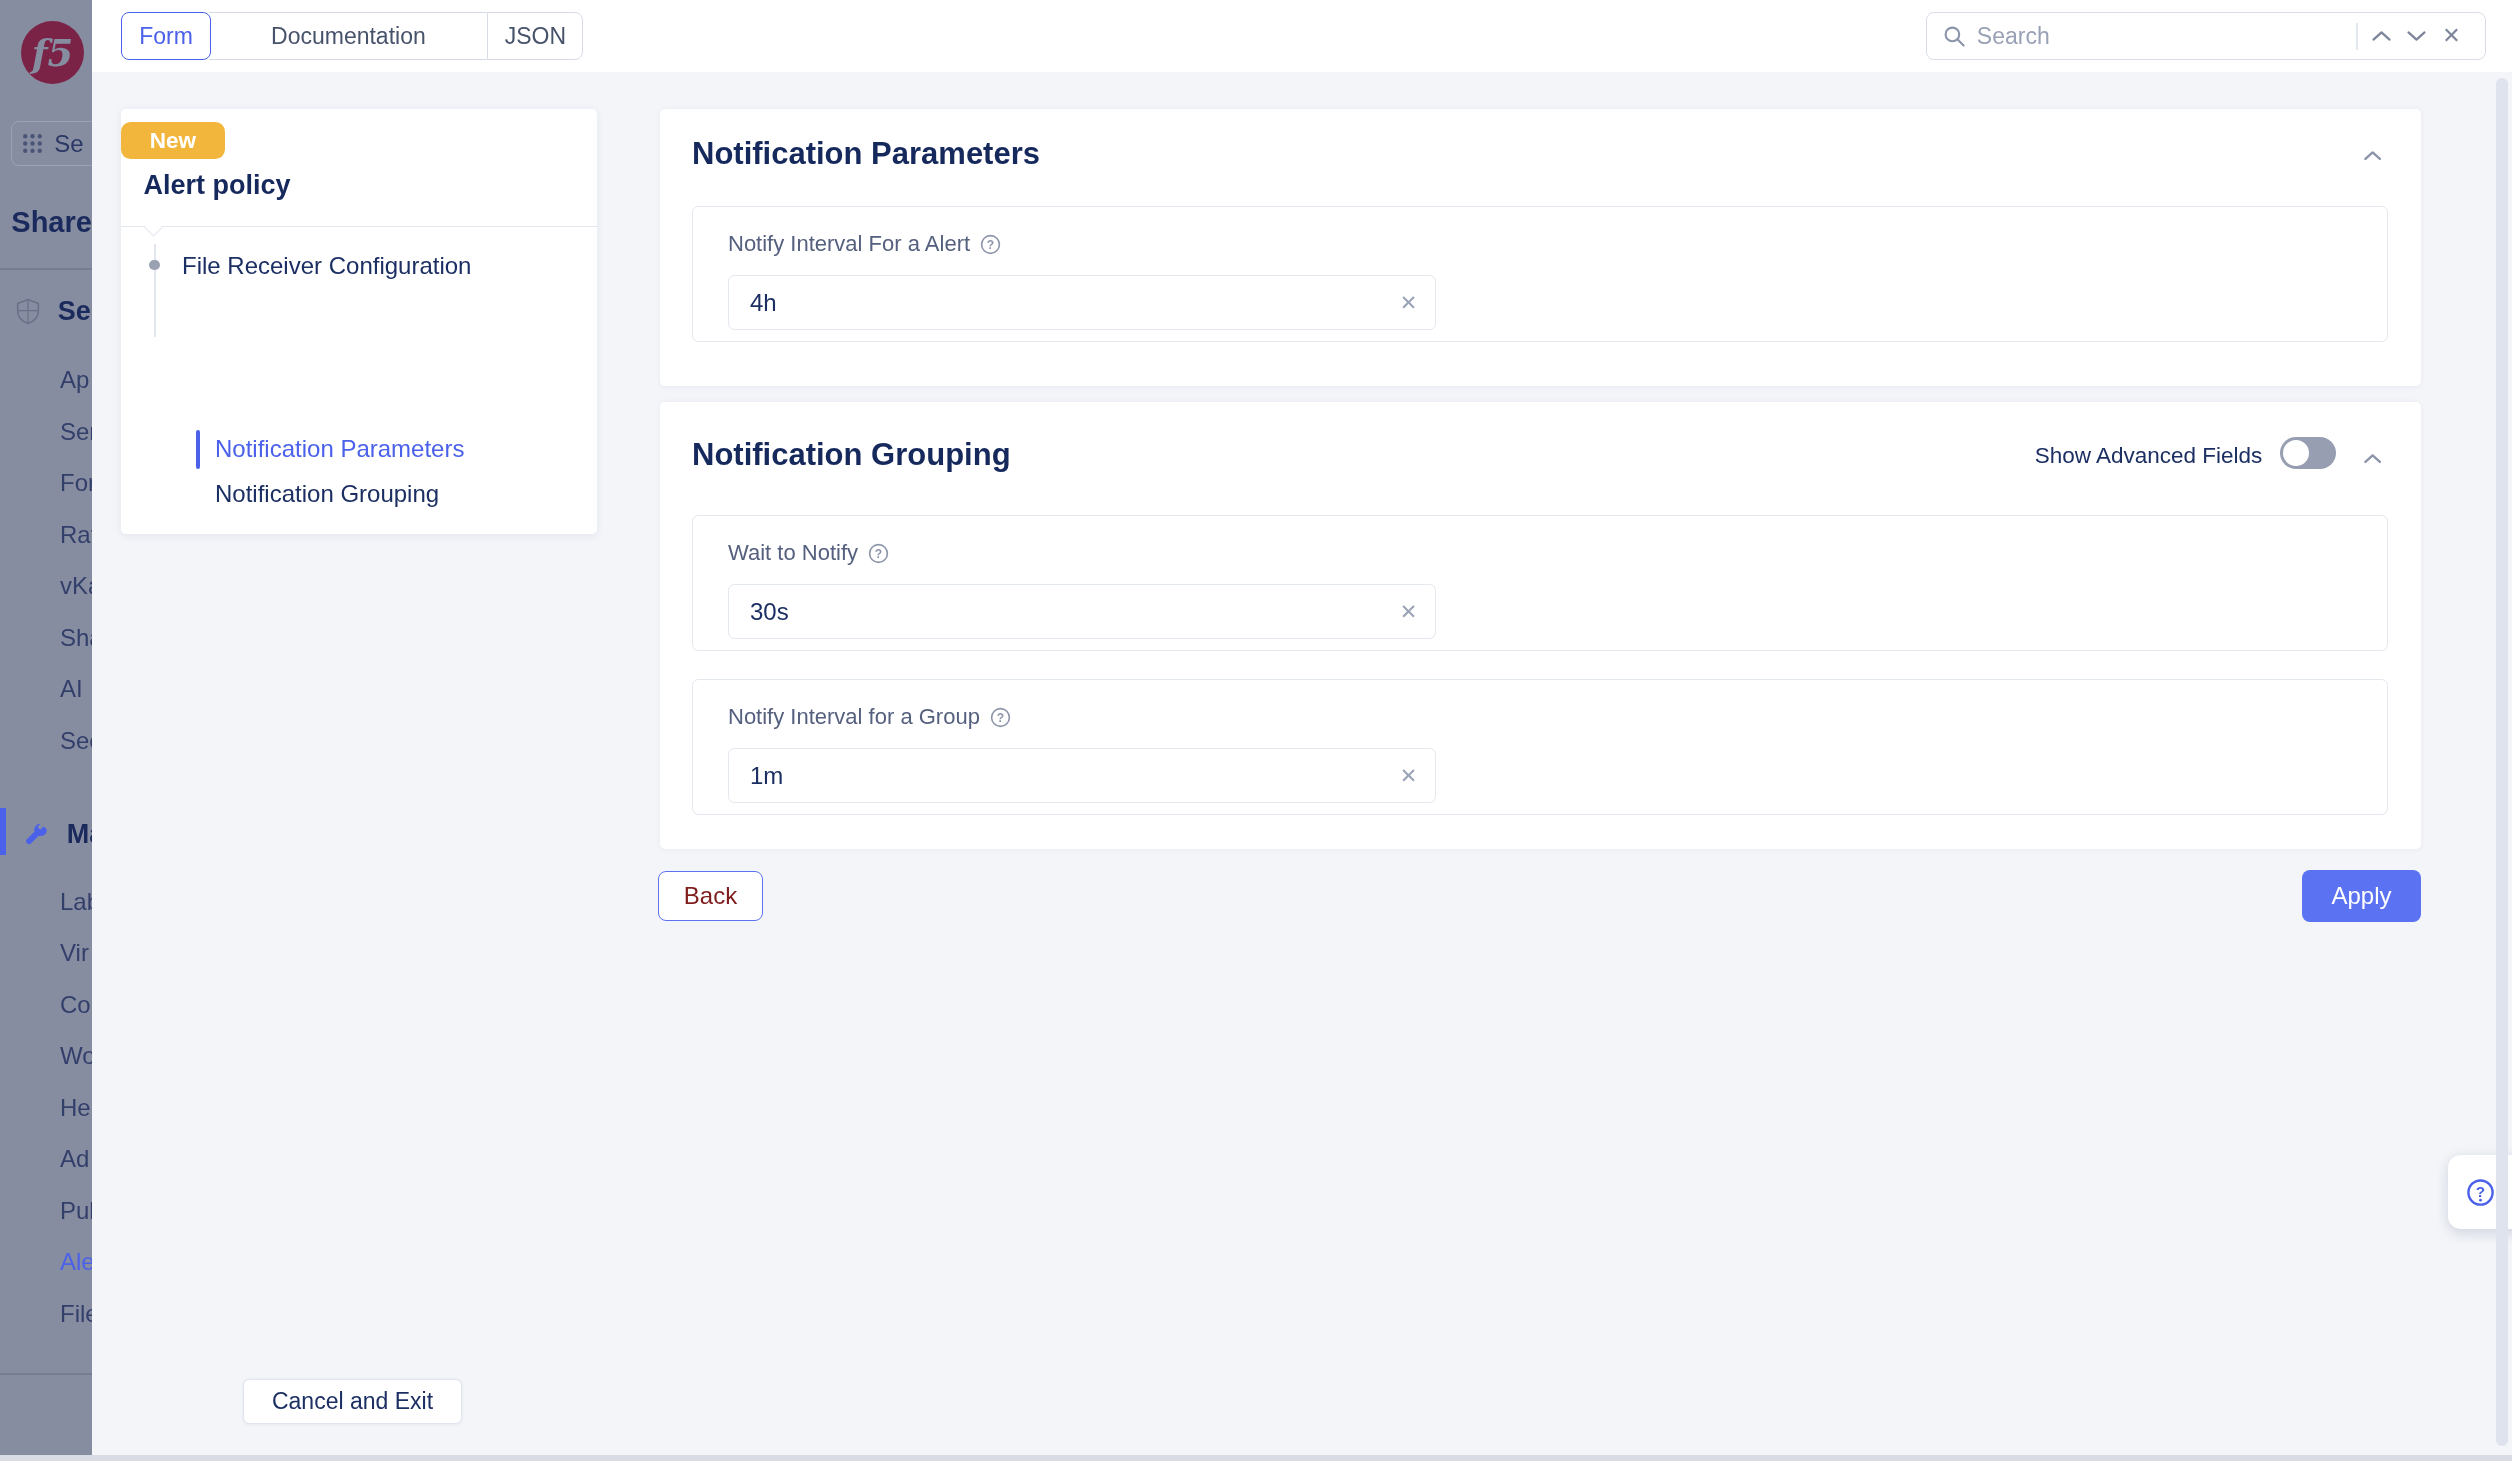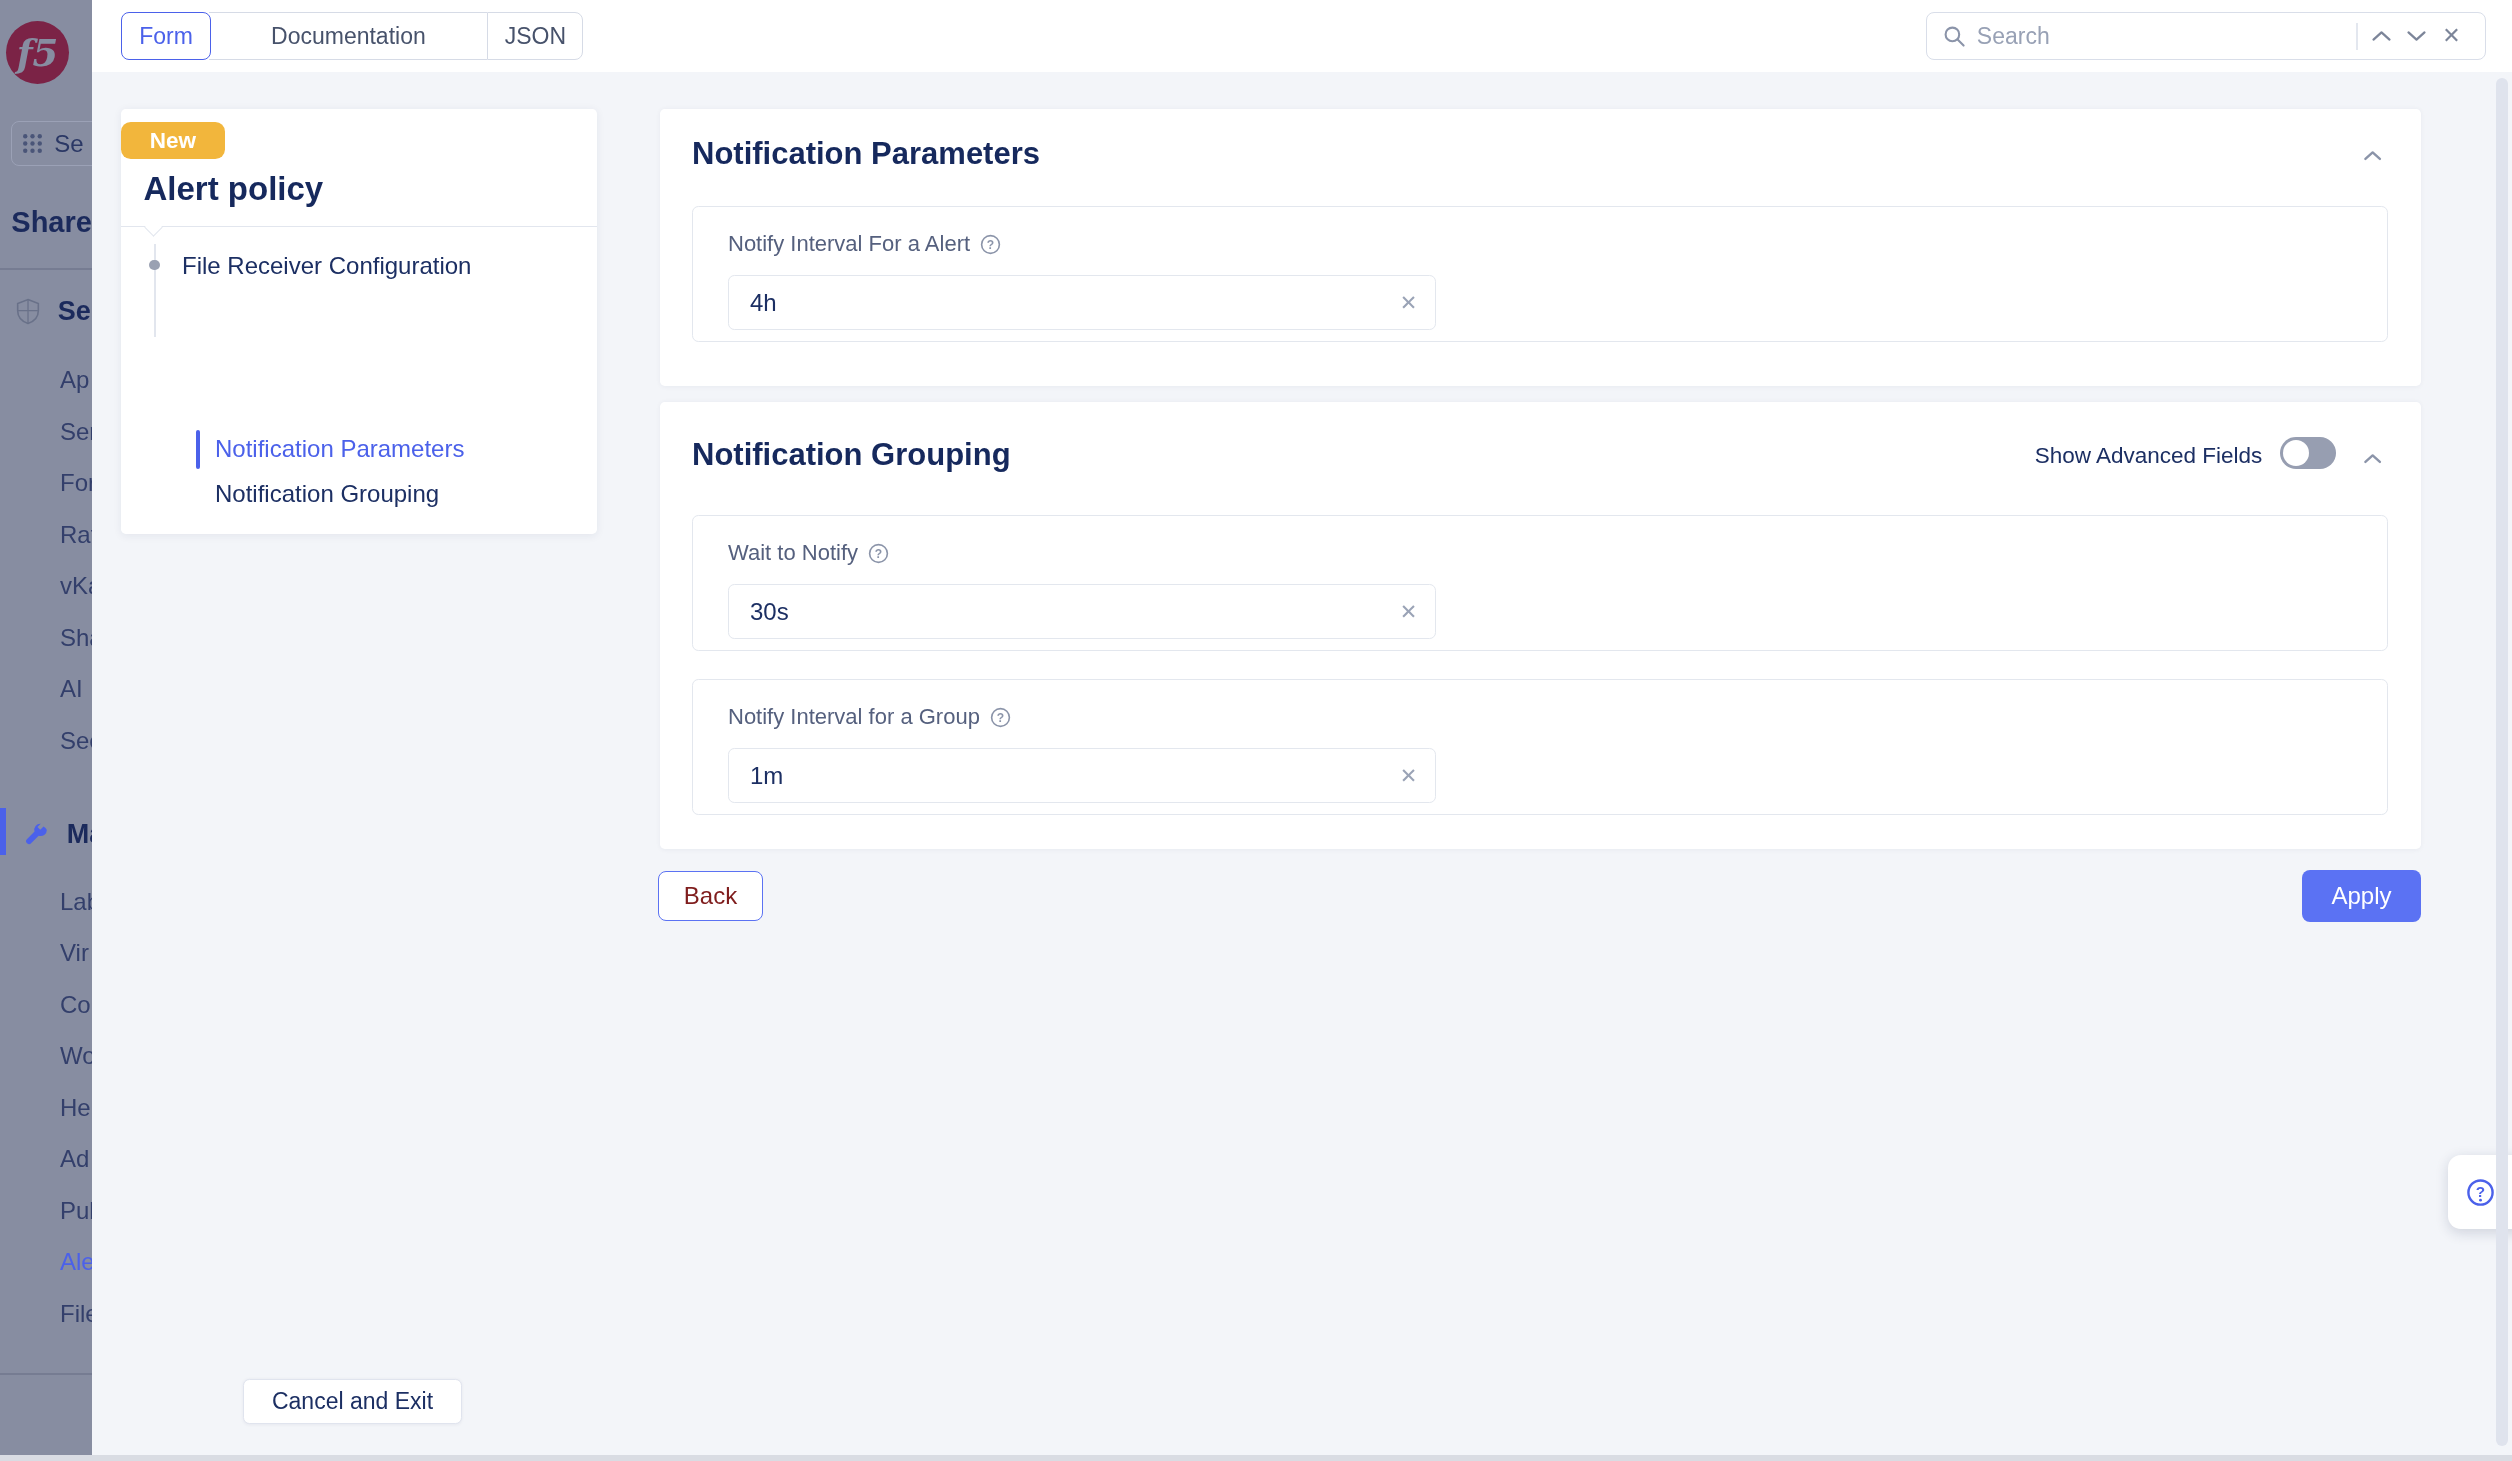--- a/index.html
+++ b/index.html
@@ -2,21 +2,21 @@
 <html style="font-size:13px"><head>
 <meta charset="utf-8">
 <style>
   * { margin:0; padding:0; box-sizing:border-box; }
   html,body { width:2512px; height:1461px; }
   body { font-family:"Liberation Sans", sans-serif; background:#fff; overflow:hidden; }
   #screen { position:relative; width:2512px; height:1461px; overflow:hidden; background:#fff; }
 
   
   #sidebar { position:absolute; left:0; top:0; width:92px; height:1461px; background:#878da1; overflow:hidden; z-index:1; }
-  .logo-ball { position:absolute; left:6px; top:21px; width:63px; height:63px; border-radius:50%; background:#7b2346;
+  .logo-ball { position:absolute; left:21px; top:21px; width:63px; height:63px; border-radius:50%; background:#7b2346;
                display:flex; align-items:center; justify-content:center; }
   .logo-ball span { font-family:"DejaVu Serif", serif; font-style:italic; font-weight:bold; font-size:37px; color:#878da1; }
   .select-box { position:absolute; left:11.3px; top:121px; width:121px; height:45px; border:1.6px solid #9ba1b6; border-radius:8px;
                 display:flex; align-items:center; gap:11.3px; padding-left:9.7px; }
   .select-box .lbl { font-size:24px; color:#2b3865; white-space:nowrap; }
   .sb-heading { position:absolute; left:11.3px; font-size:29px; font-weight:bold; color:#1b2a5c; white-space:nowrap; }
   .sb-divider { position:absolute; left:0; width:92px; height:1.6px; background:#767c92; }
   .sb-sec-head { position:absolute; display:flex; align-items:center; gap:17.7px; left:16px; }
   .sb-sec-head .lbl { font-size:27px; font-weight:600; color:#1b2a5c; white-space:nowrap; }
   .sb-item { position:absolute; left:60px; font-size:24px; color:#333f6b; white-space:nowrap; height:29px; line-height:29px; }
@@ -41,21 +41,21 @@
   .search-ctl { display:flex; align-items:center; justify-content:center; width:35px; height:35px; cursor:pointer; }
   .close-x { font-size:22px; color:#7c8599; line-height:1; }
 
   #modal-body { position:absolute; left:0; top:72px; right:0; bottom:0; background:#f3f5f9; }
 
   
   .wizard { position:absolute; left:29px; top:37px; width:476px; height:425px; background:#fff; border-radius:4.8px;
             box-shadow:0 1.6px 8px rgba(26,37,79,0.07); }
   .badge-new { position:absolute; left:0; top:13px; width:104px; height:37px; background:#f2b63c; border-radius:9.7px;
                display:flex; align-items:center; justify-content:center; color:#fff; font-weight:bold; font-size:22.5px; }
-  .wizard-title { position:absolute; left:22.5px; top:61px; font-size:33px; font-weight:bold; color:#16295d; }
+  .wizard-title { position:absolute; left:22.5px; top:61px; font-size:27px; font-weight:bold; color:#16295d; }
   .wizard-divider { position:absolute; left:0; top:117px; width:100%; height:0; border-top:1.6px solid #e2e6ee; }
   .wizard-notch { position:absolute; left:26px; top:112px; width:13px; height:13px; background:#fff; transform:rotate(45deg);
                   border-right:1.6px solid #e2e6ee; border-bottom:1.6px solid #e2e6ee; }
   .tree-connector { position:absolute; left:33px; top:135px; width:1.6px; height:93px; background:#e2e6ee; }
   .tree-item { position:absolute; left:0; right:8px; cursor:pointer; }
   .tree-dot { position:absolute; left:28px; top:8.9px; width:10.5px; height:10.5px; border-radius:50%; background:#9aa1b2; }
   .tree-arrow { position:absolute; left:40px; top:13px; width:0; height:0;
                 border-left:8.9px solid #9aa1b2; border-top:5.6px solid transparent; border-bottom:5.6px solid transparent; }
   .tree-lbl-1 { position:absolute; left:61px; top:0; font-size:24px; line-height:29px; color:#1c2f63; }
   .tree-lbl-2 { position:absolute; left:61px; top:0; width:451px; font-size:26px; line-height:39px; font-weight:500; color:#16295d; }

